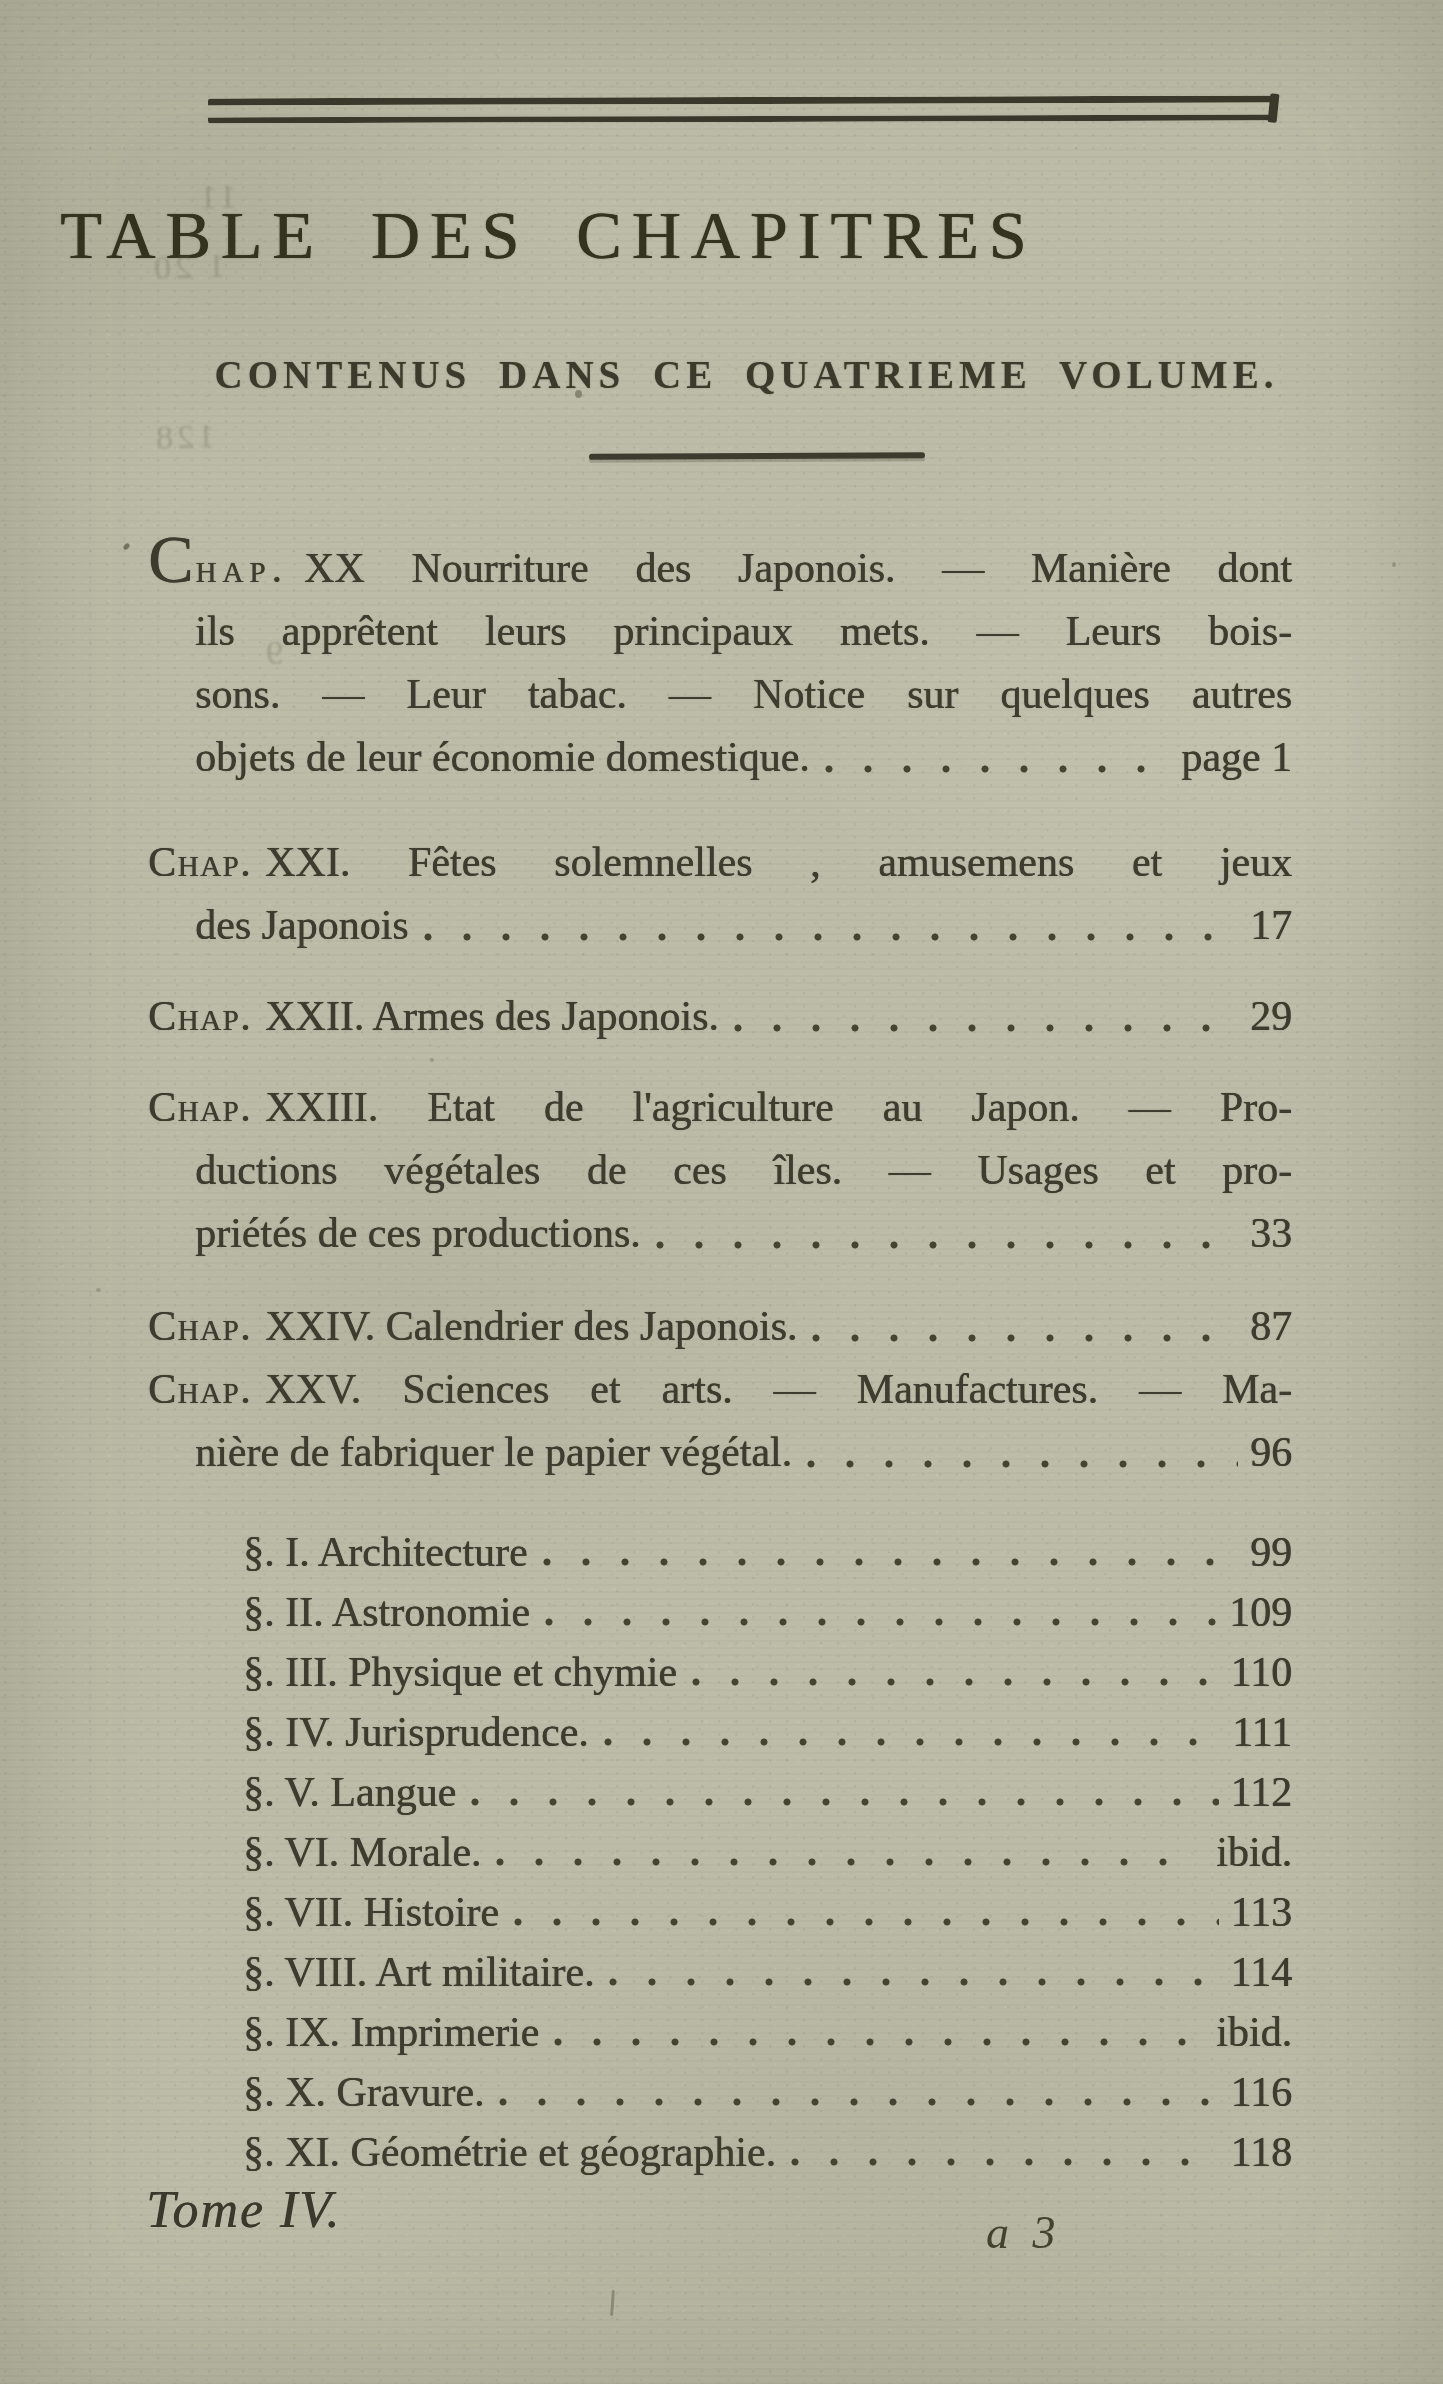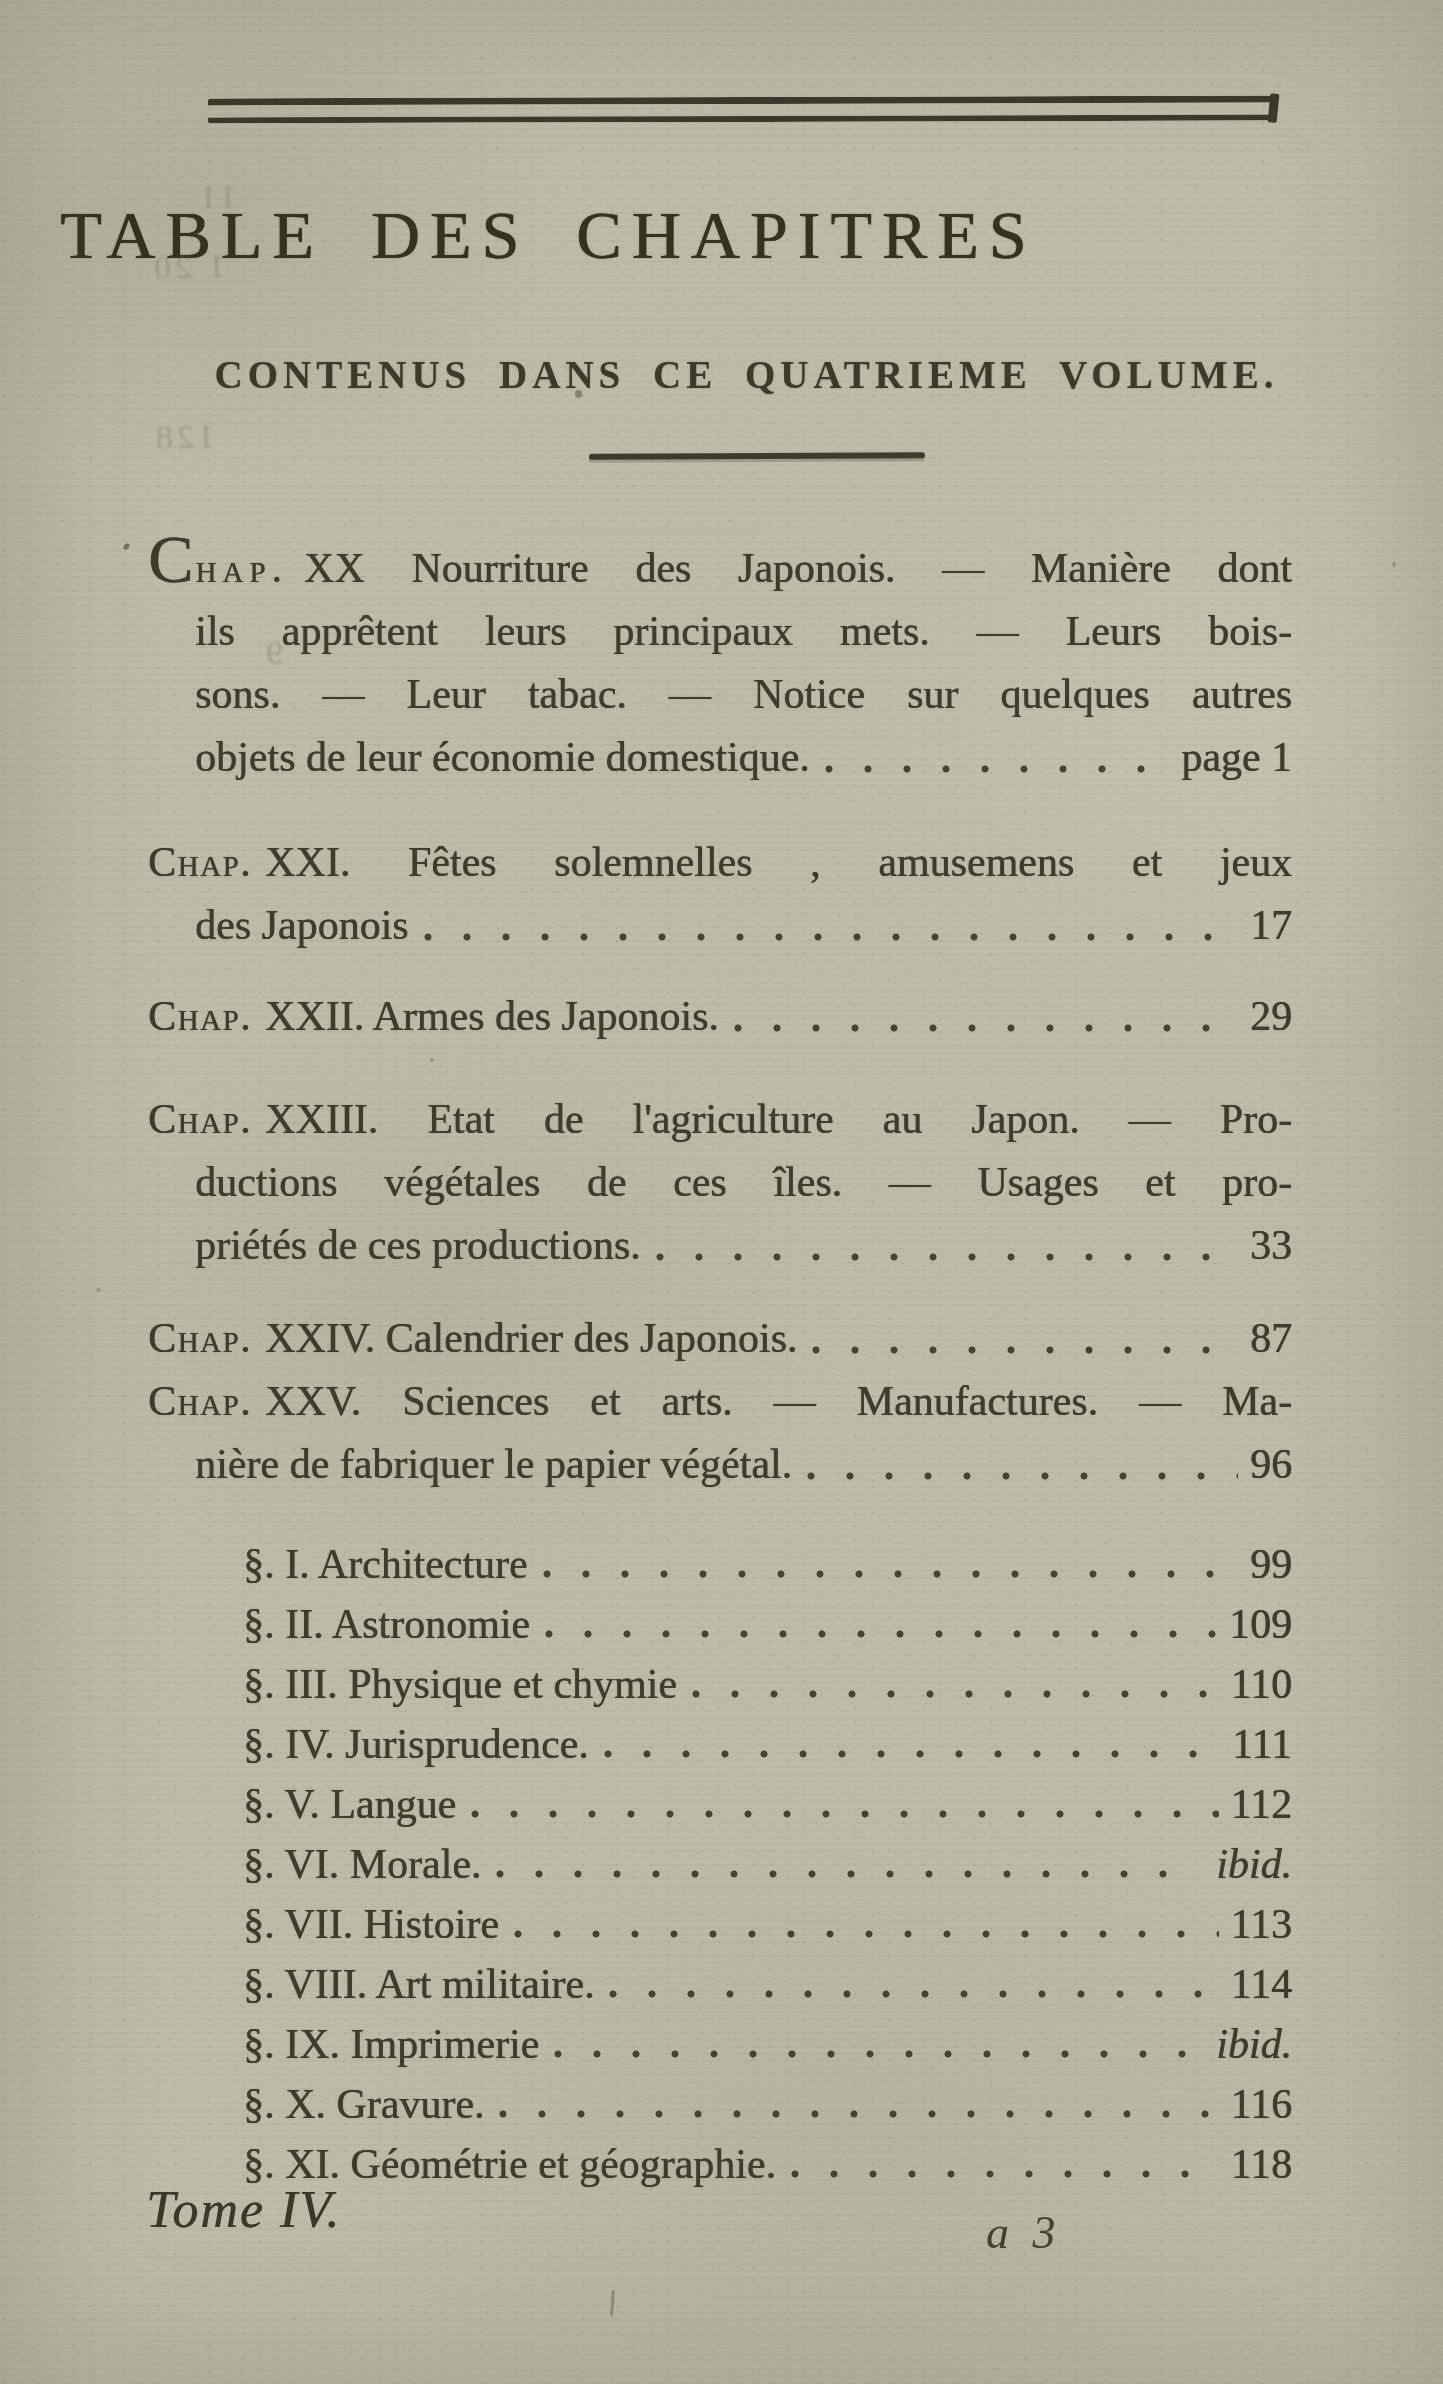--- a/index.html
+++ b/index.html
@@ -70,21 +70,21 @@
   .line.first .label::first-letter{font-size:1.62em;letter-spacing:2px;}
   .line .txt{white-space:pre-wrap;}
   .line.dots .txt{white-space:nowrap;flex:0 0 auto;}
   .leader{
     flex:1 1 0;min-width:0;align-self:stretch;margin:0 12px 0 10px;
     background-image:radial-gradient(circle at 5px 5px, #454332 3.1px, rgba(69,67,50,0) 3.9px);
     background-size:39px 10px;background-repeat:repeat-x;
     background-position:left 4px bottom 15px;
   }
   .pnum{flex:0 0 auto;white-space:nowrap;}
-  .pnum.ital{font-style:italic;margin-left:8px;}
+  .pnum.ital{margin-left:8px;}
   
   .footer-left{
     position:absolute;left:146px;top:2180px;
     font-style:italic;font-size:52px;letter-spacing:2px;color:#3a392b;
     text-shadow:0.6px 0 0 currentColor;
   }
   .footer-right{
     position:absolute;left:986px;top:2206px;
     font-style:italic;font-size:46px;letter-spacing:6px;color:#45432f;
   }
@@ -130,21 +130,21 @@
         <span class="txt">des Japonois</span>
         <span class="leader"></span>
         <span class="pnum">17</span>
       </div>
       <div class="line dots" style="margin-top: 28px;">
         <span class="label">Chap.</span>
         <span class="txt">XXII. Armes des Japonois.</span>
         <span class="leader"></span>
         <span class="pnum">29</span>
       </div>
-      <div class="line fill" style="margin-top: 40px;"><span class="label">Chap.</span><span class="txt">XXIII. Etat de l'agriculture au Japon. — Pro-</span></div>
+      <div class="line fill" style="margin-top: 28px;"><span class="label">Chap.</span><span class="txt">XXIII. Etat de l'agriculture au Japon. — Pro-</span></div>
       <div class="line cont fill"><span class="txt">ductions végétales de ces îles. — Usages et pro-</span></div>
       <div class="line cont dots">
         <span class="txt">priétés de ces productions.</span>
         <span class="leader"></span>
         <span class="pnum">33</span>
       </div>
       <div class="line dots" style="margin-top: 30px;">
         <span class="label">Chap.</span>
         <span class="txt">XXIV. Calendrier des Japonois.</span>
         <span class="leader"></span>

